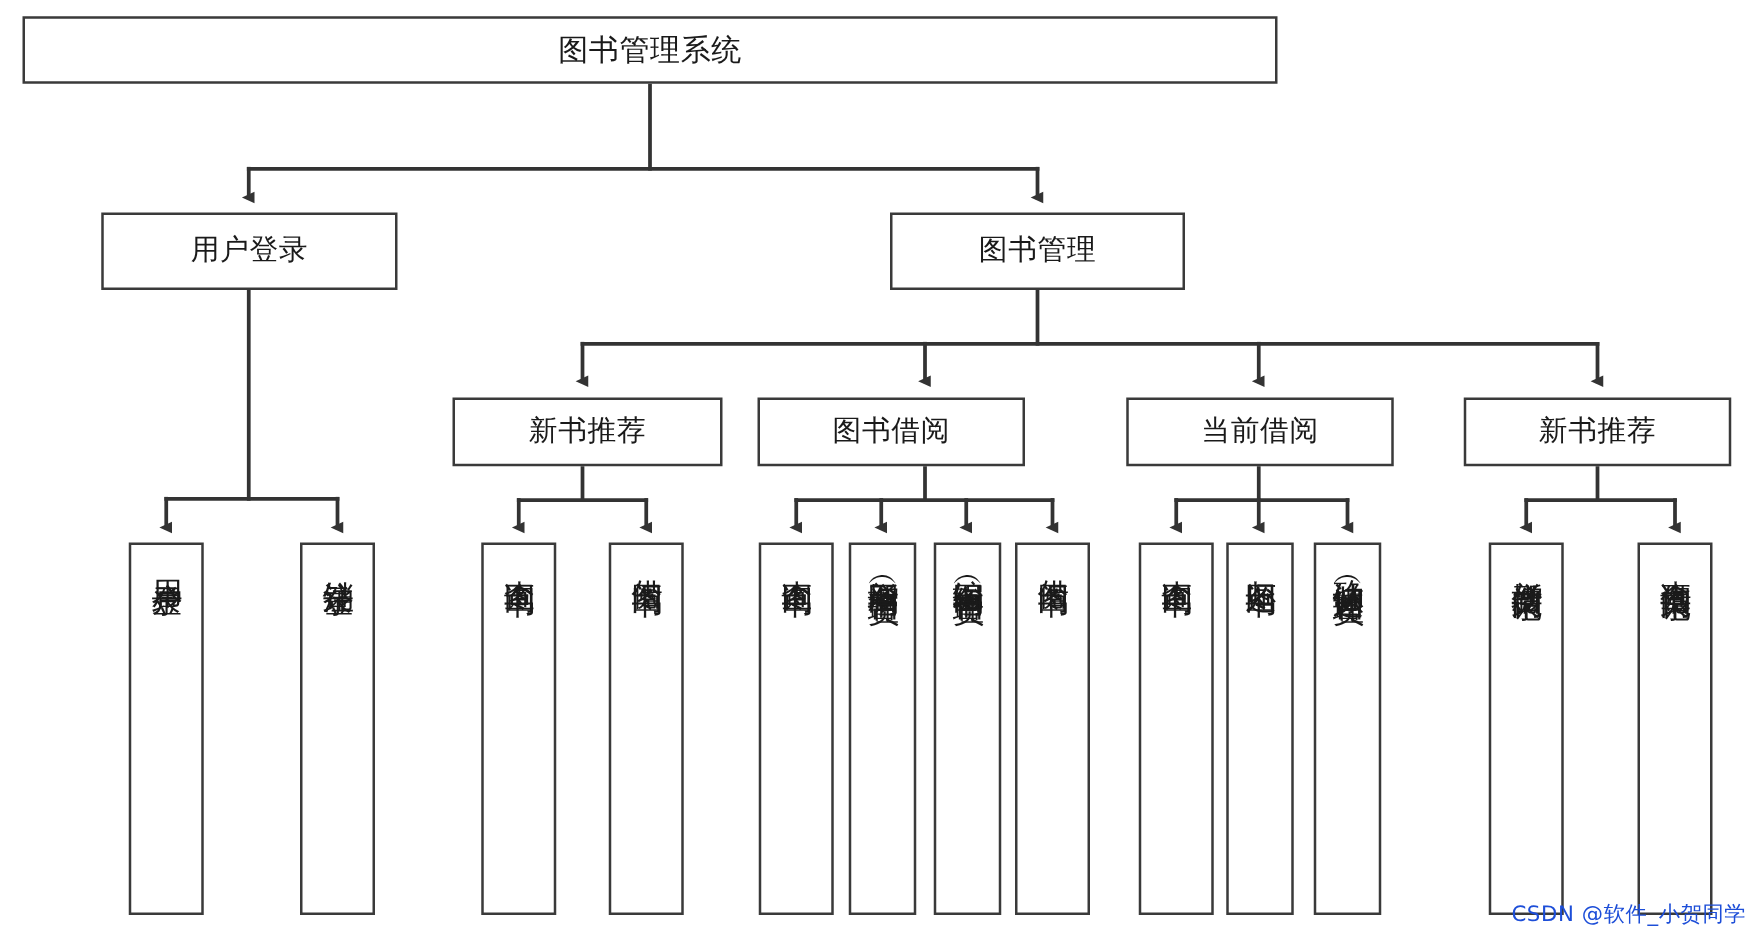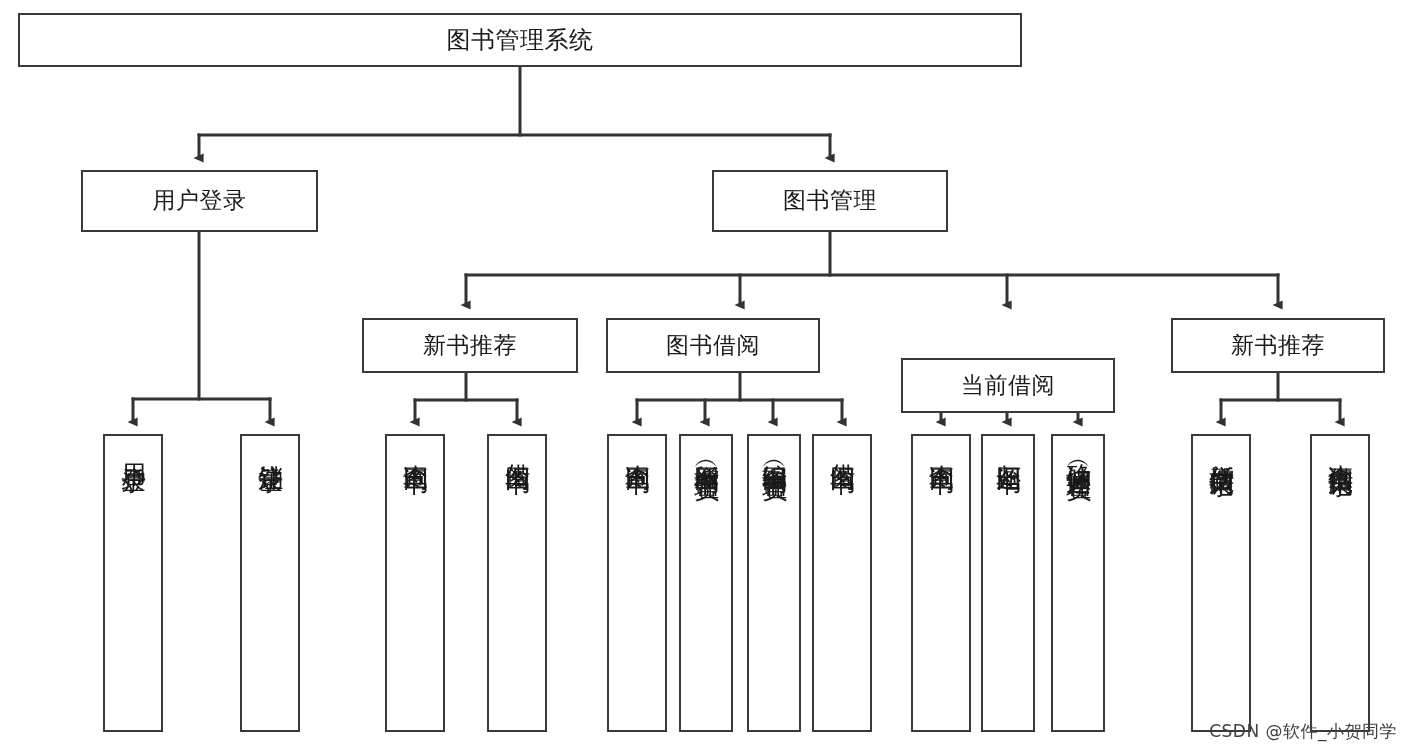--- a/index.html
+++ b/index.html
@@ -59,21 +59,21 @@
     font-size: 25px;
     line-height: 1.05;
     letter-spacing: 2px;
     white-space: nowrap;
   }
   .watermark {
     position: absolute;
     right: 8px;
     bottom: 4px;
     font-size: 17px;
-    color: #404040;
+    color: #1d4ed8;
     letter-spacing: 0.5px;
     white-space: nowrap;
   }
 </style>
 </head>
 <body>
 
 <div id="canvas">
 
   <svg class="wires" viewBox="0 0 1405 747">
@@ -139,21 +139,21 @@
   </div>
 
   <div class="node h" style="left:362px; top:318px; width:216px; height:55px;">
     <span class="label">新书推荐</span>
   </div>
 
   <div class="node h" style="left:606px; top:318px; width:214px; height:55px;">
     <span class="label">图书借阅</span>
   </div>
 
-  <div class="node h" style="left:901px; top:318px; width:214px; height:55px;margin-top:40px;">
+  <div class="node h" style="left:901px; top:318px; width:214px; height:55px;">
     <span class="label">当前借阅</span>
   </div>
 
   <div class="node h" style="left:1171px; top:318px; width:214px; height:55px;">
     <span class="label">新书推荐</span>
   </div>
 
   <div class="node v" style="left:103px; top:434px; width:60px; height:298px;">
     <span class="label">用户登录</span>
   </div>

